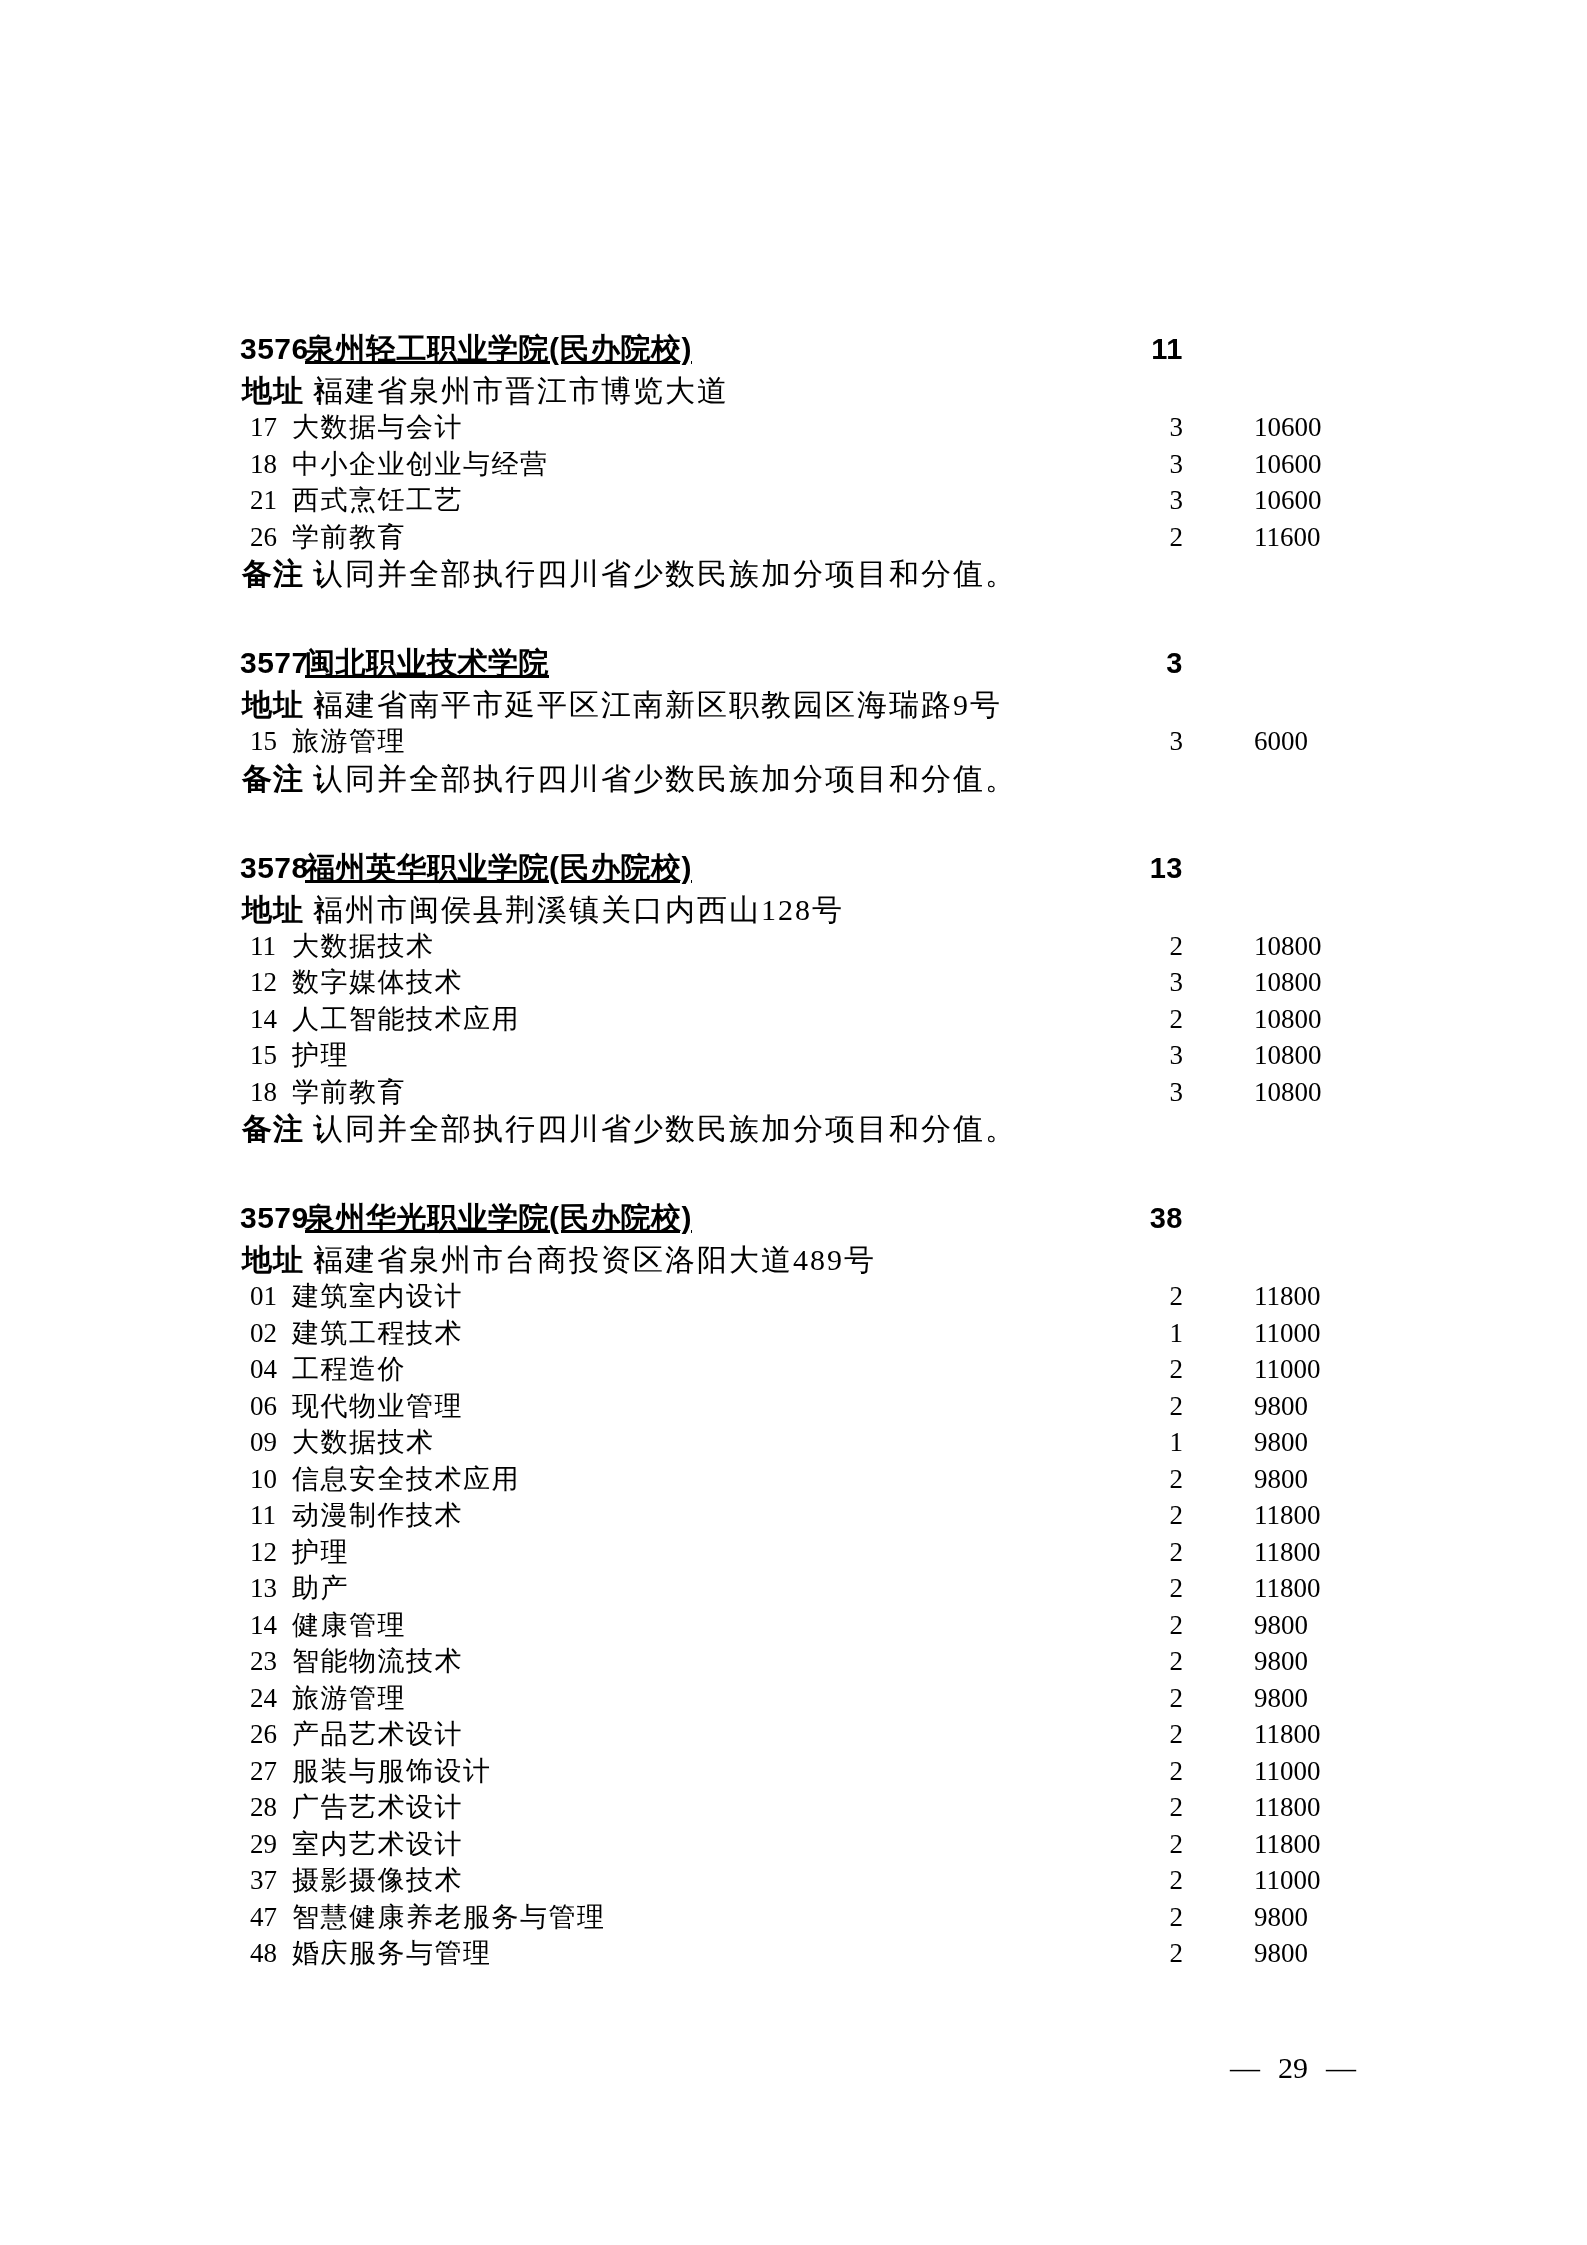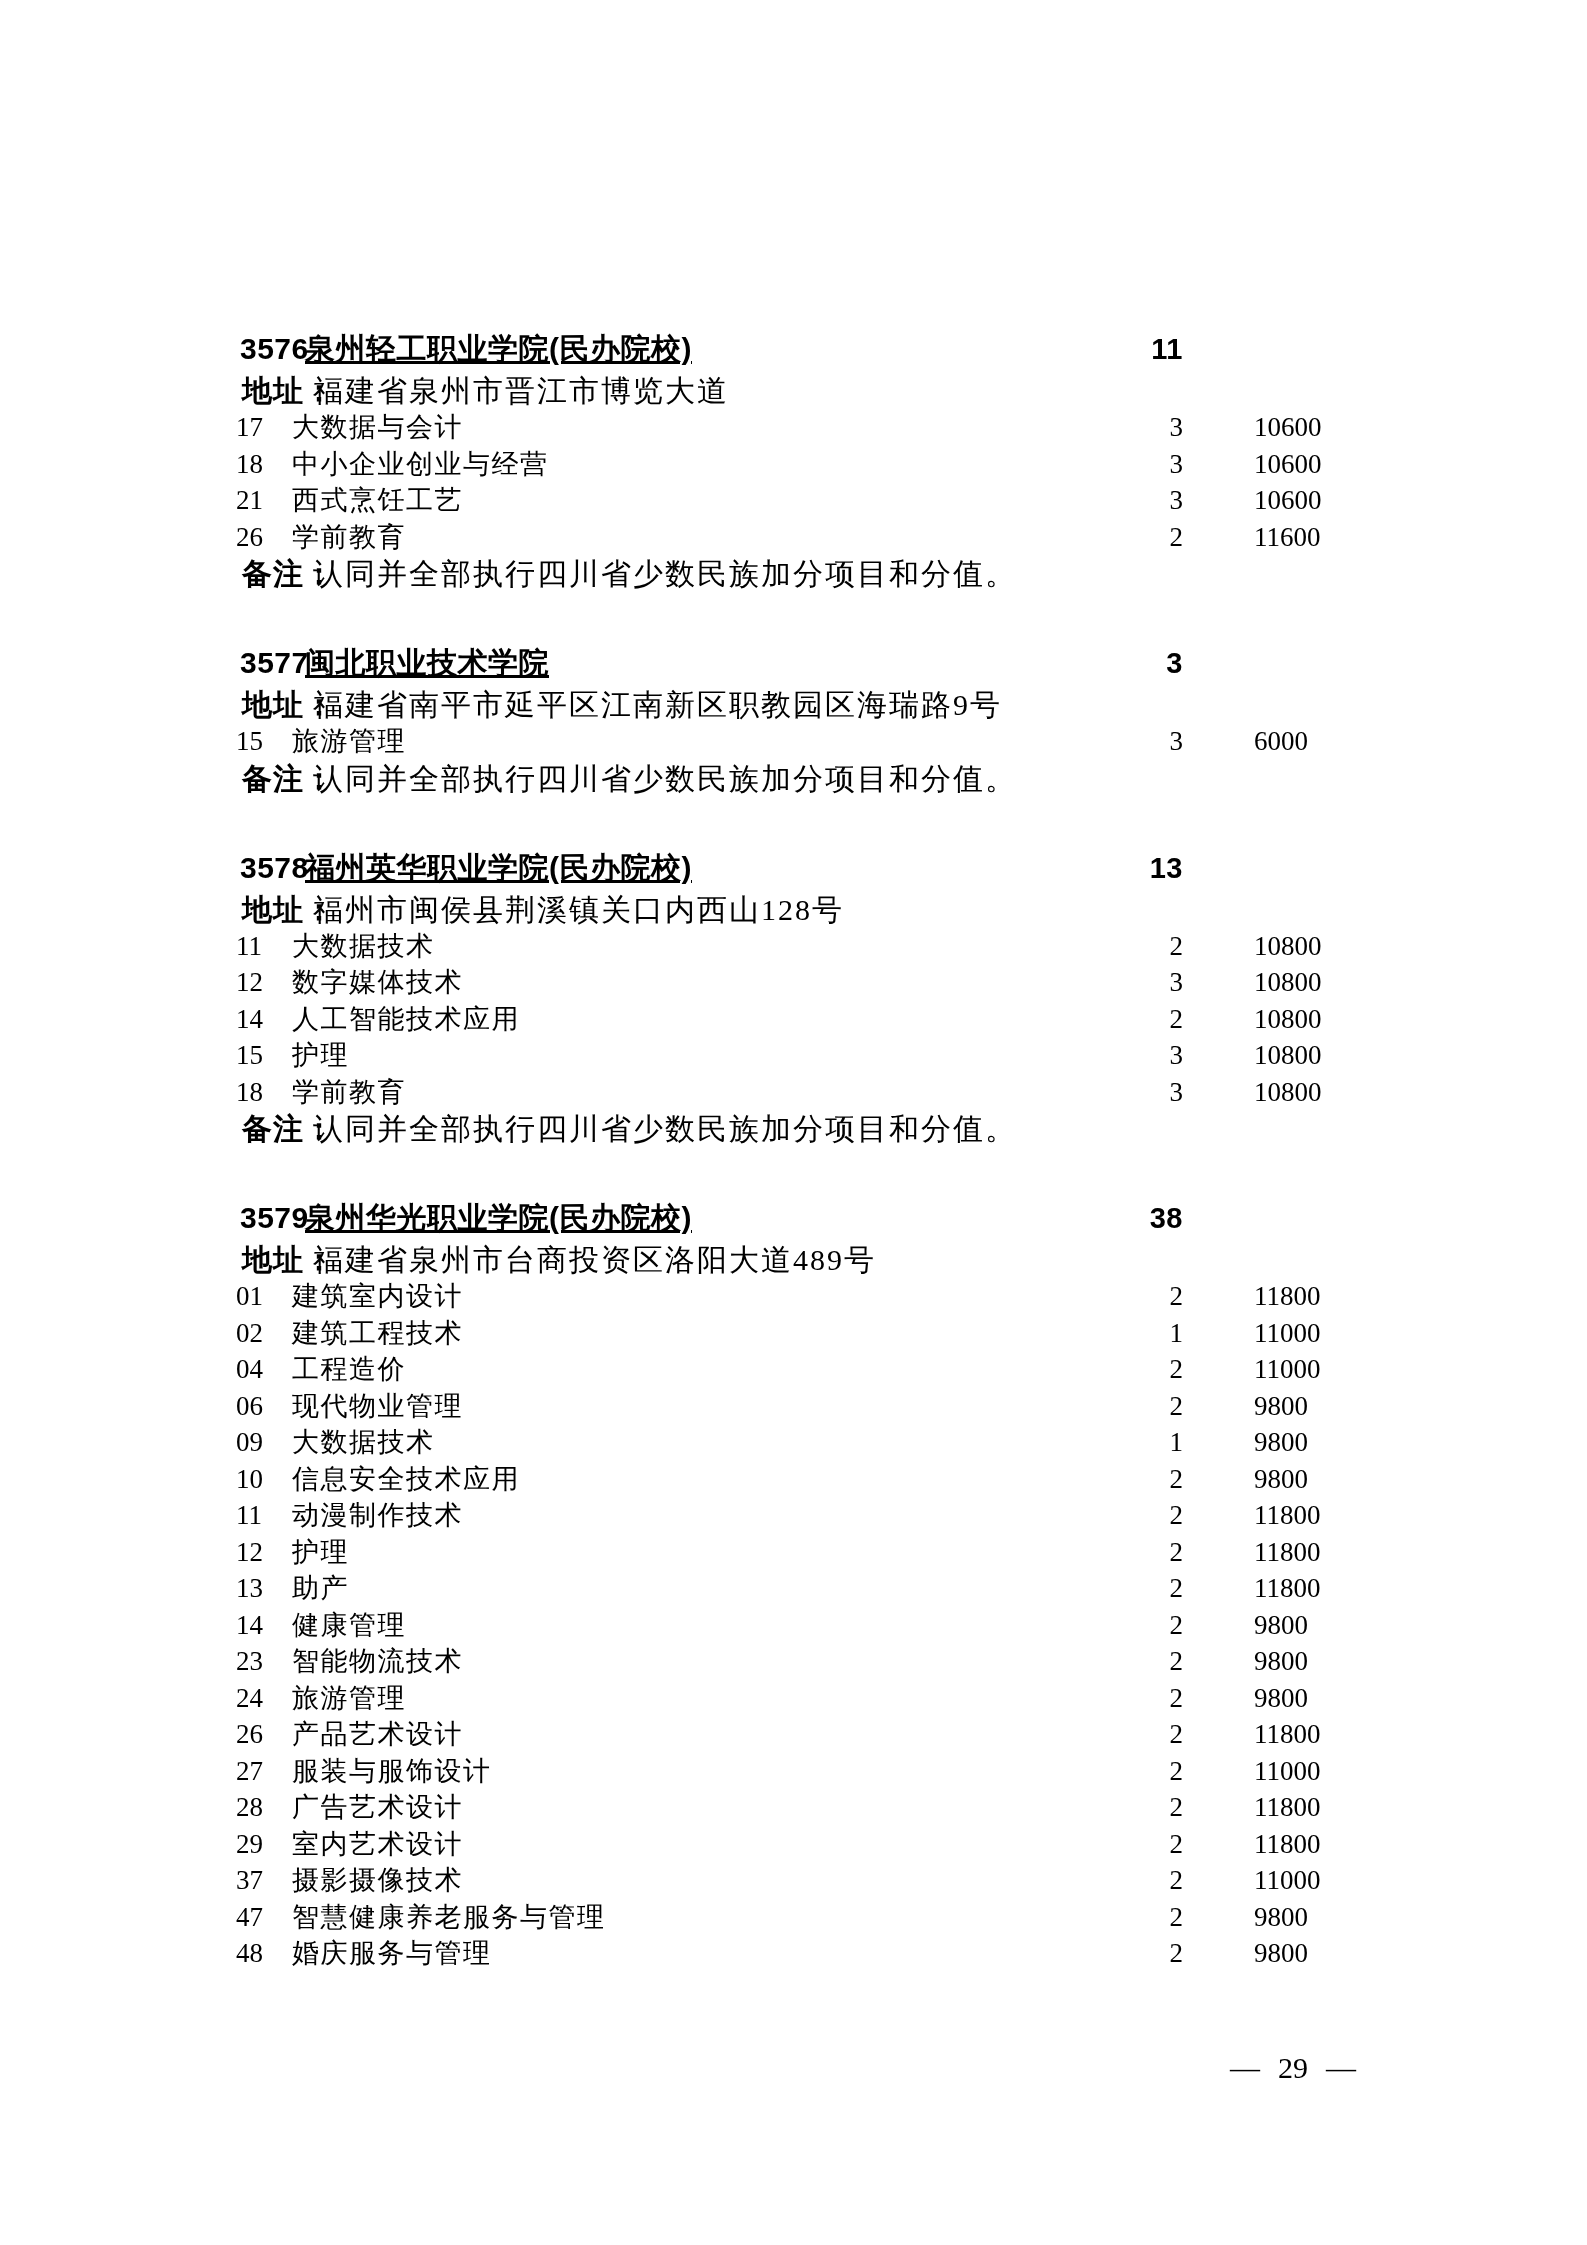--- a/index.html
+++ b/index.html
@@ -49,21 +49,21 @@
     left: 280px;
     letter-spacing: 2px;
   }
 
   .row {
     position: relative;
     height: 36.5px;
     font-size: 27px;
     line-height: 31px;
   }
-  .mcode  { position: absolute; left: 203px; }
+  .mcode  { position: absolute; left: 217px; }
   .mname  { position: absolute; left: 259px; letter-spacing: 1.5px; }
   .mcount { position: absolute; right: 404px; }
   .mfee   { position: absolute; left: 1221px; }
 
   .note { height: 36px; }
 
   .footer {
     position: absolute;
     top: 2050px;
     left: 1230px;

